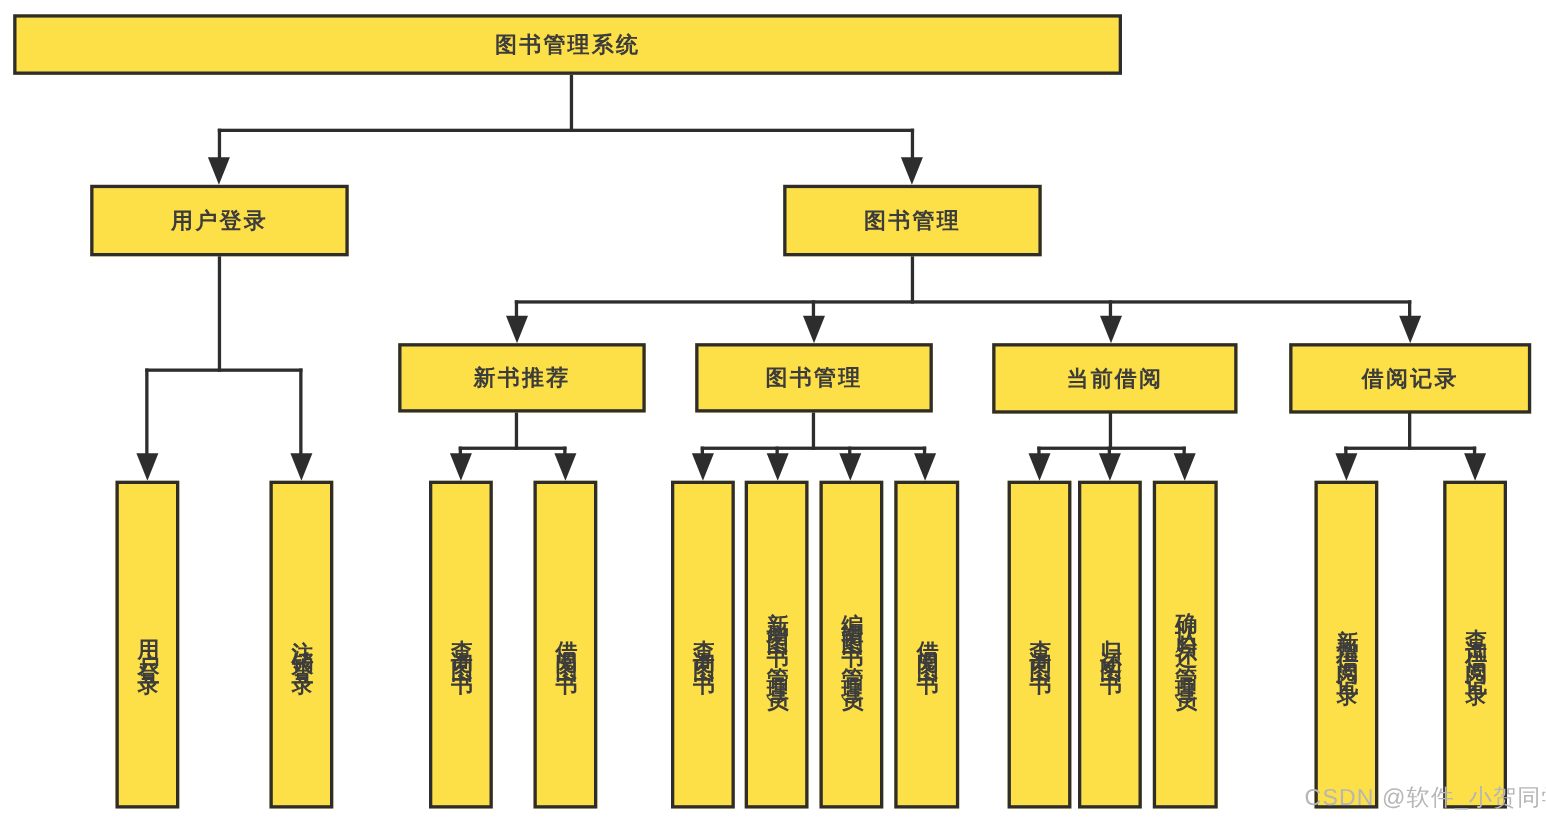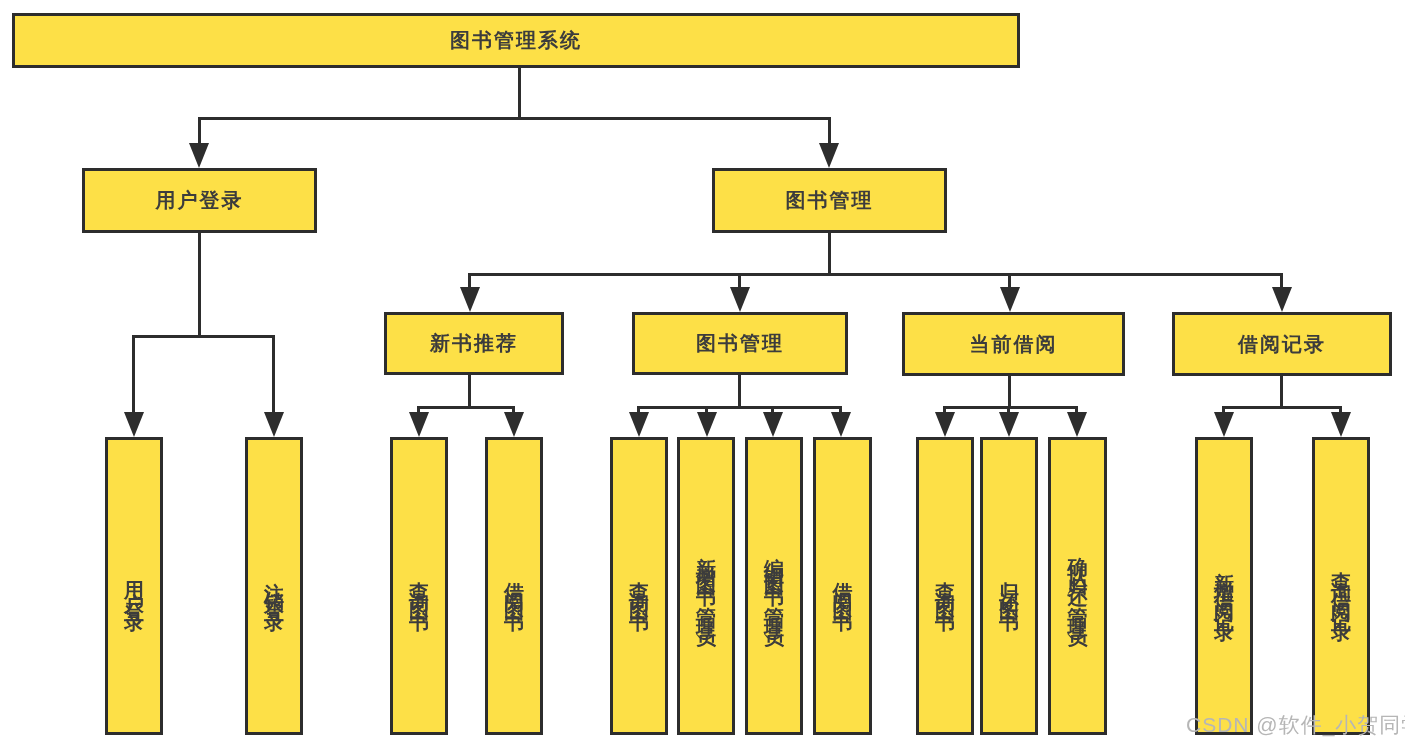--- a/index.html
+++ b/index.html
@@ -48,21 +48,21 @@
   <div class="hline" style="left:468px; top:273px; width:815px;"></div>
   <div class="vline" style="left:468px; top:273px; height:16px;"></div>
   <div class="arrow" style="left:460px; top:287px;"></div>
   <div class="vline" style="left:738px; top:273px; height:16px;"></div>
   <div class="arrow" style="left:730px; top:287px;"></div>
   <div class="vline" style="left:1008px; top:273px; height:16px;"></div>
   <div class="arrow" style="left:1000px; top:287px;"></div>
   <div class="vline" style="left:1280px; top:273px; height:16px;"></div>
   <div class="arrow" style="left:1272px; top:287px;"></div>
 
-  <div class="box hbox" style="left:384px; top:312px; width:180px; height:63px;text-align:center;">新书推荐</div>
+  <div class="box hbox" style="left:362px; top:312px; width:225px; height:63px;text-align:center;">新书推荐</div>
   <div class="box hbox" style="left:632px; top:312px; width:216px; height:63px;">图书管理</div>
   <div class="box hbox" style="left:902px; top:312px; width:223px; height:64px;">当前借阅</div>
   <div class="box hbox" style="left:1172px; top:312px; width:220px; height:64px;">借阅记录</div>
 
   <div class="vline" style="left:468px; top:375px; height:34px;"></div>
   <div class="hline" style="left:417px; top:406px; width:98px;"></div>
   <div class="vline" style="left:417px; top:406px; height:8px;"></div>
   <div class="arrow" style="left:409px; top:412px;"></div>
   <div class="vline" style="left:512px; top:406px; height:8px;"></div>
   <div class="arrow" style="left:504px; top:412px;"></div>

